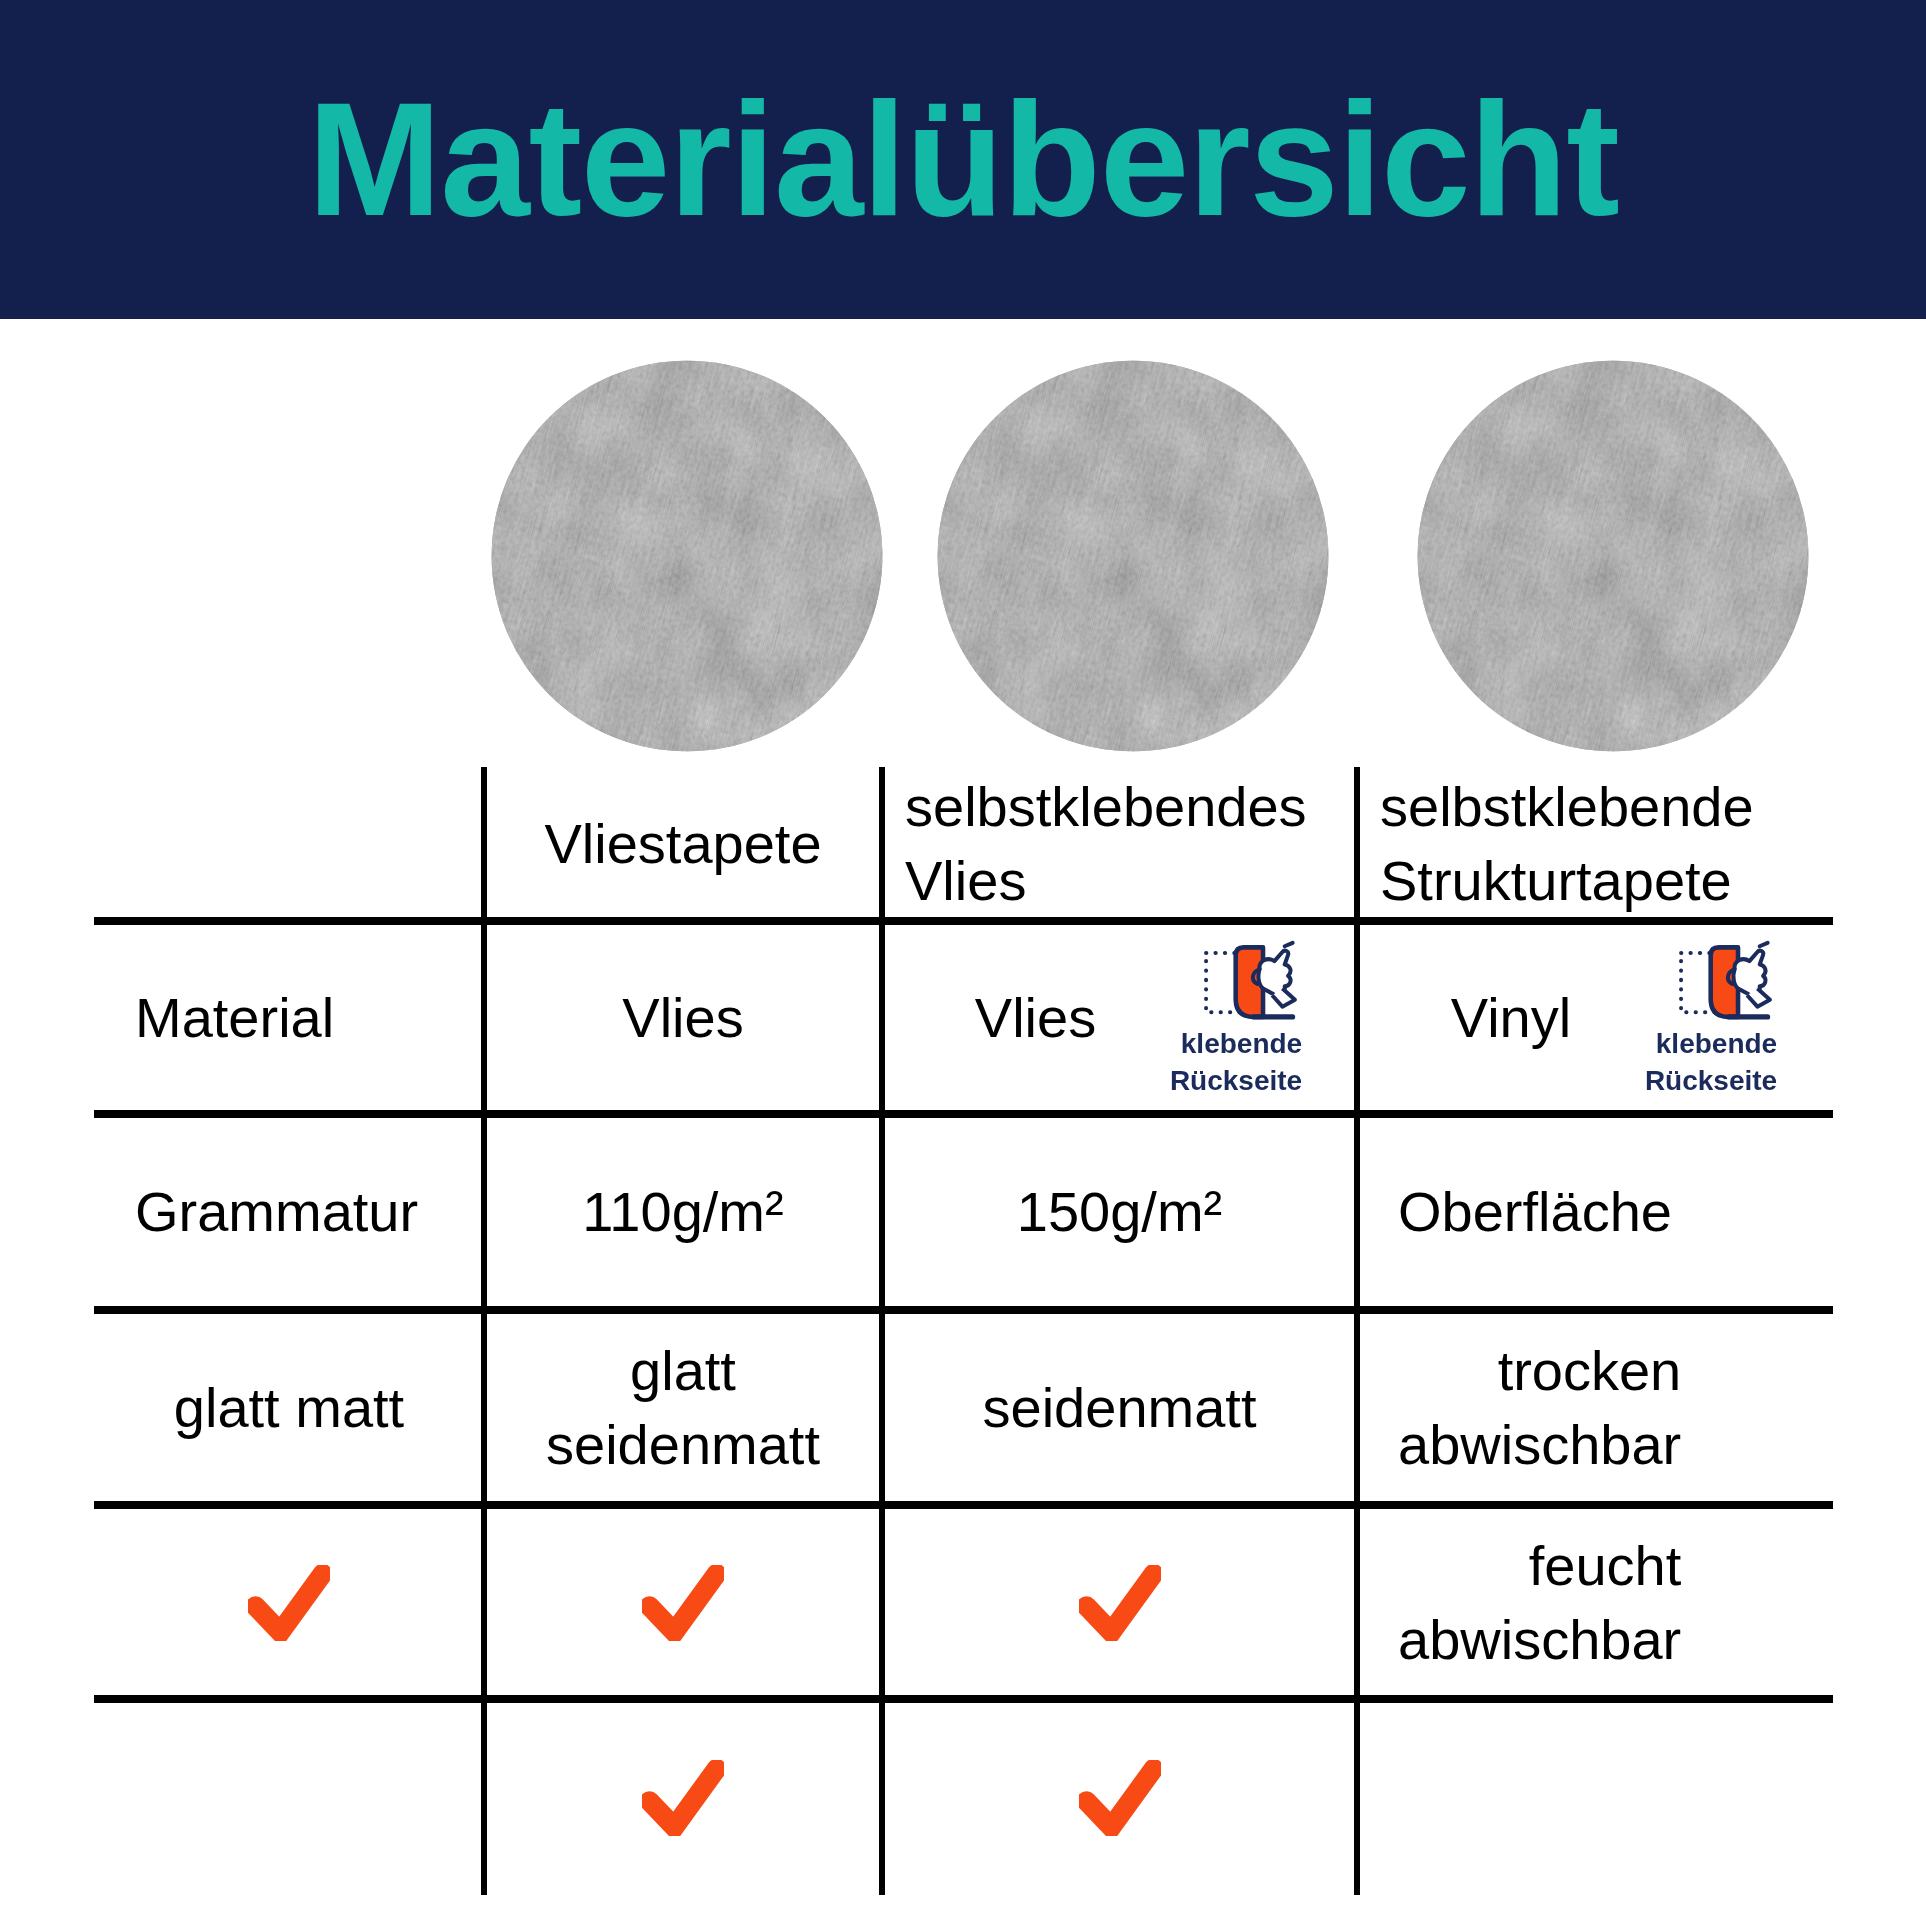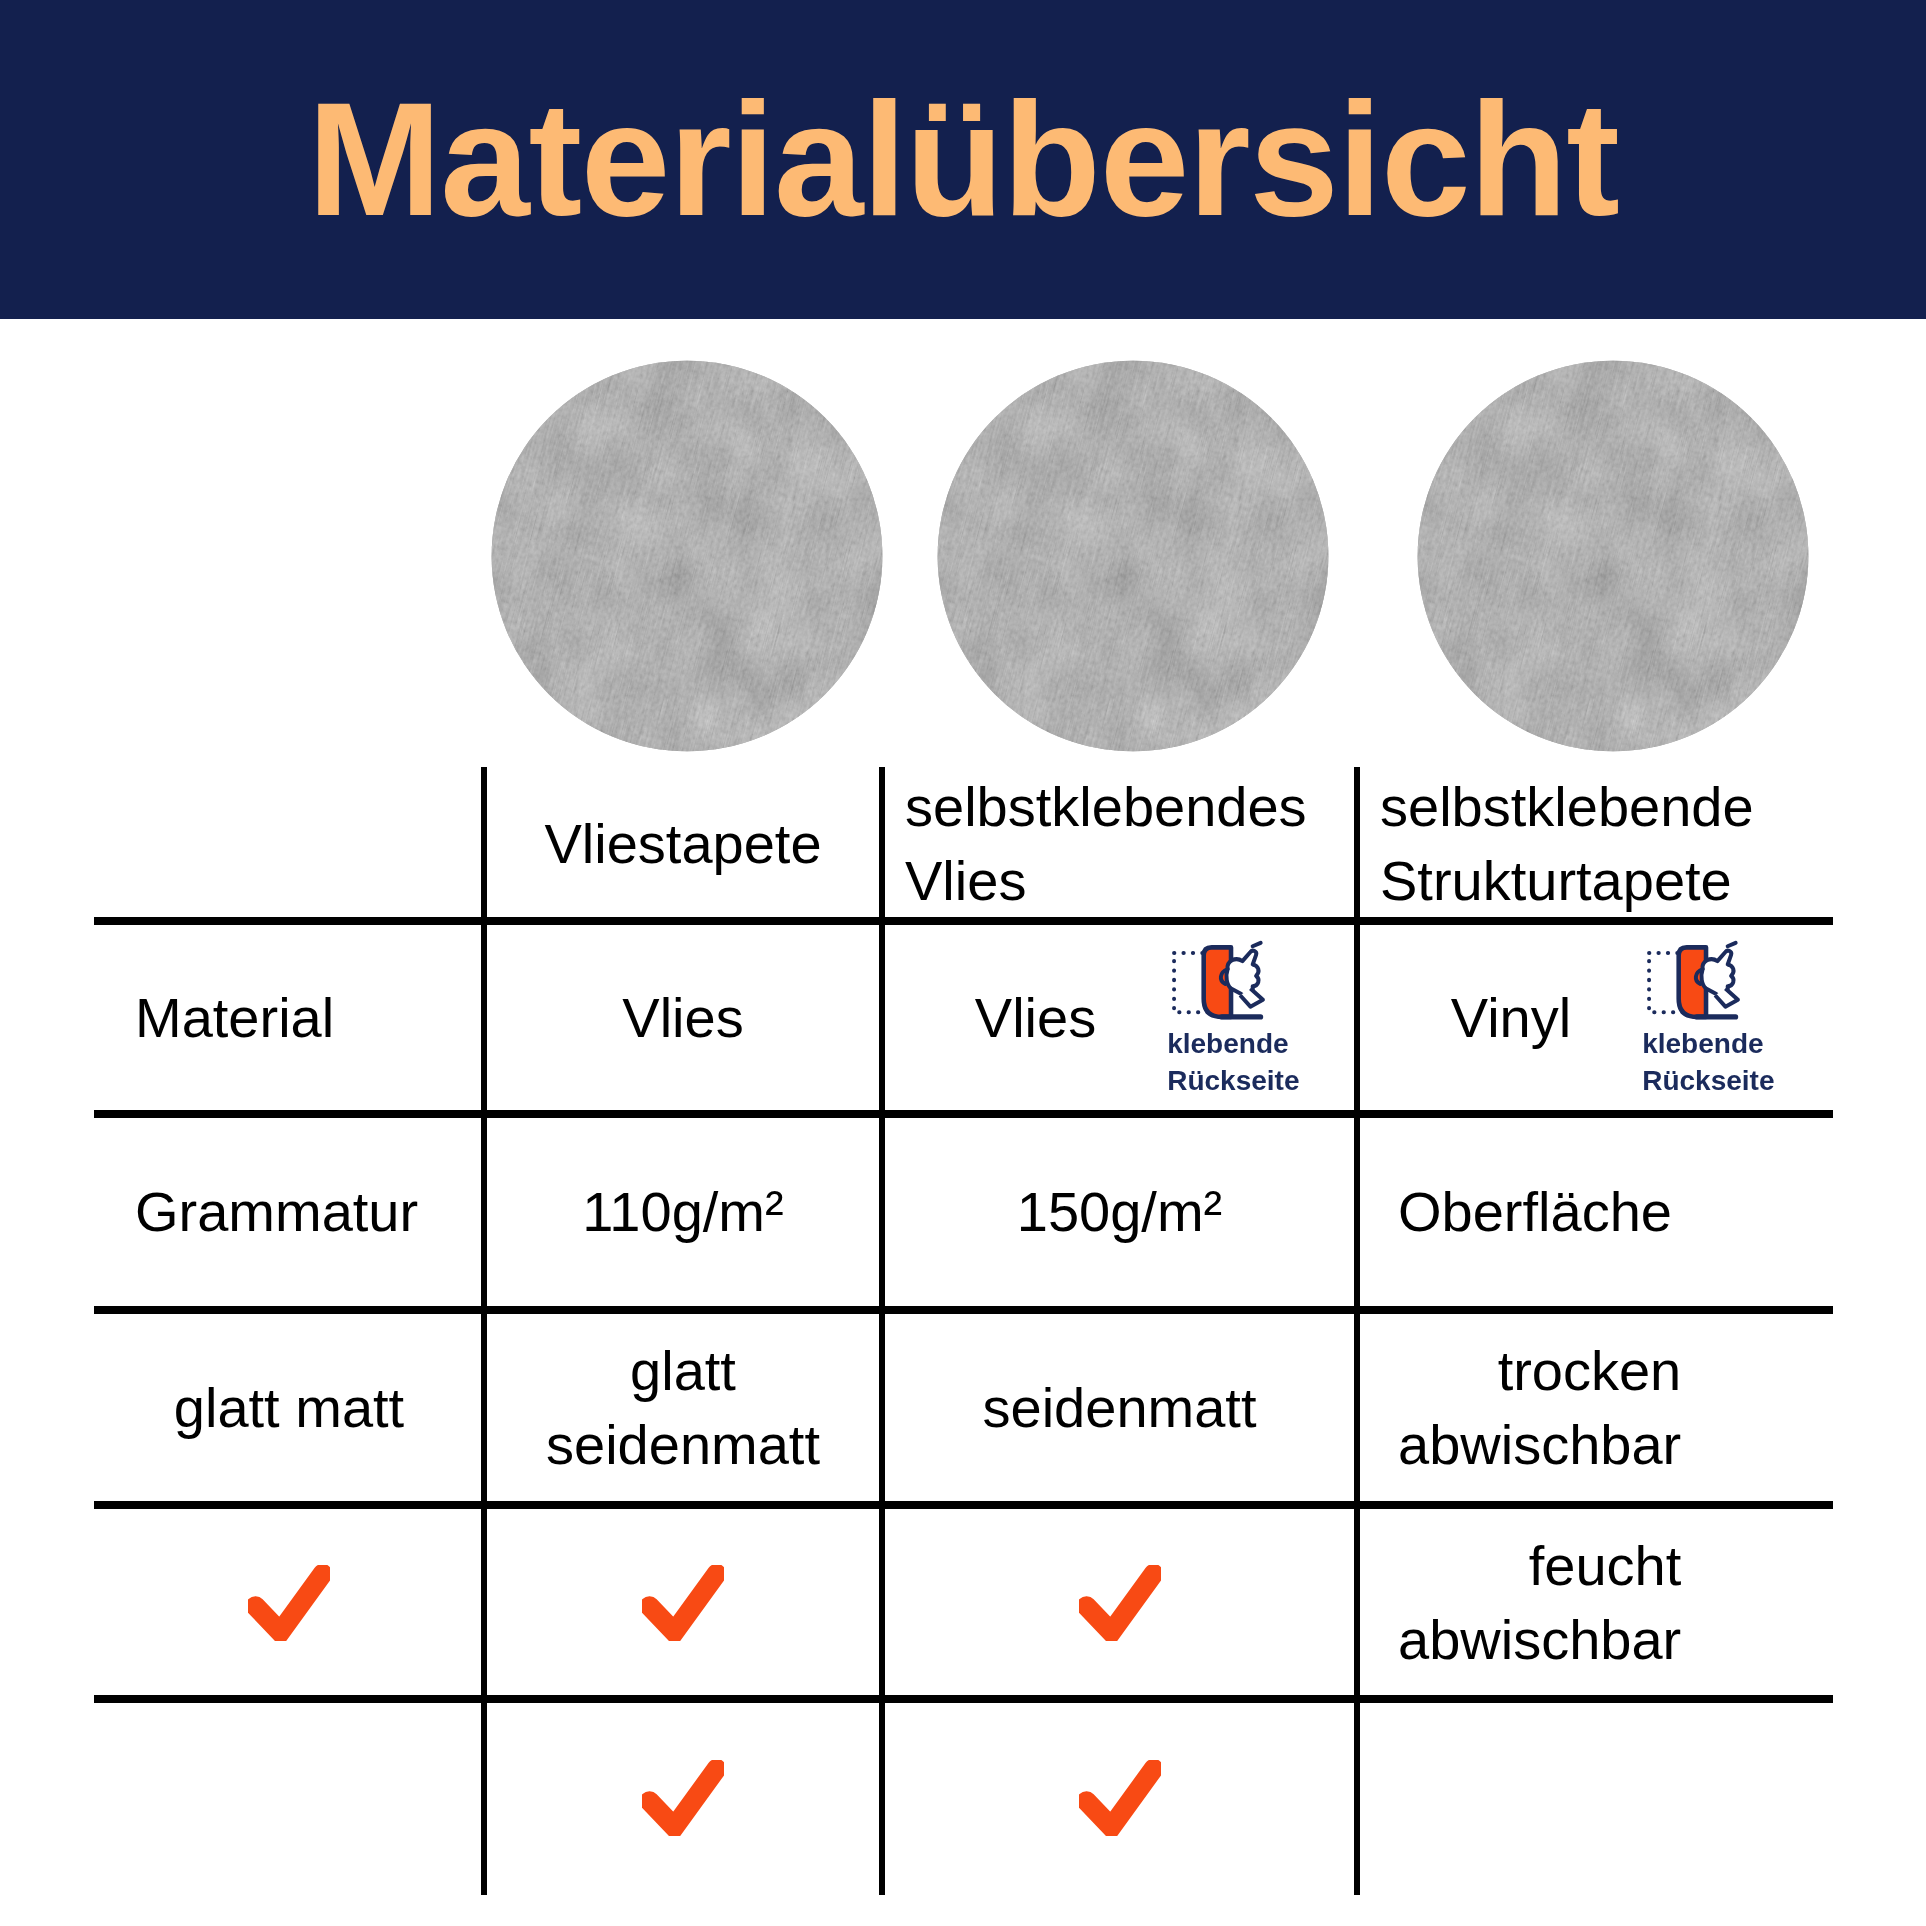--- a/index.html
+++ b/index.html
@@ -2,21 +2,21 @@
 <html style="font-size:10.3px"><head>
 <meta charset="utf-8">
 <style>
   html,body{margin:0;padding:0;background:#fff;}
   body{width:1926px;height:1926px;position:relative;overflow:hidden;
        font-family:"Liberation Sans","DejaVu Sans",sans-serif;color:#000;}
 
   
   .titlebar{position:absolute;left:0;top:0;width:1926px;height:319px;background:#13204E;
             display:flex;align-items:center;justify-content:center;}
-  .title{color:#fdba74;font-size:161px;font-weight:bold;letter-spacing:-1.3px;line-height:1;margin:0;text-align:center;}
+  .title{color:#14b8a6;font-size:161px;font-weight:bold;letter-spacing:-1.3px;line-height:1;margin:0;text-align:center;}
 
   
   .swatch{position:absolute;top:360px;width:392px;height:392px;}
   .swatch.s1{left:491px;} .swatch.s2{left:937px;} .swatch.s3{left:1417px;}
 
   
   .tablewrap{position:absolute;left:94px;top:767px;width:1739px;height:1128px;}
   .grid{position:absolute;left:0;top:0;display:grid;width:1739px;height:1128px;
         grid-template-columns:390px 398px 475px 476px;
         grid-template-rows:154px 193px 196px 196px 194px 195px;}
@@ -27,21 +27,21 @@
   .lines{display:flex;flex-direction:column;}
   .lines span{display:block;}
 
   .hline{position:absolute;left:0;width:1739px;height:8.3px;background:#000;}
   .vline{position:absolute;top:0;width:5.8px;height:1128px;background:#000;}
   .h1{top:150px;}.h2{top:343px;}.h3{top:539px;}.h4{top:734px;}.h5{top:928px;}
   .v1{left:387px;}.v2{left:785px;}.v3{left:1260px;}
 
   
   .matwrap{display:flex;align-items:center;justify-content:center;gap:71px;transform:translateX(19px);}
-  .badge{display:flex;flex-direction:column;align-items:flex-start;width:135px;}
+  .badge{display:flex;flex-direction:column;align-items:flex-end;width:135px;}
   .badge .bln{font-size:28px;font-weight:bold;color:#1B2B5C;line-height:1.3;text-align:center;display:block;}
 
   .check{display:block;}
 </style>
 </head>
 <body>
 
 <header class="titlebar">
   <h1 class="title">Materialübersicht</h1>
 </header>

